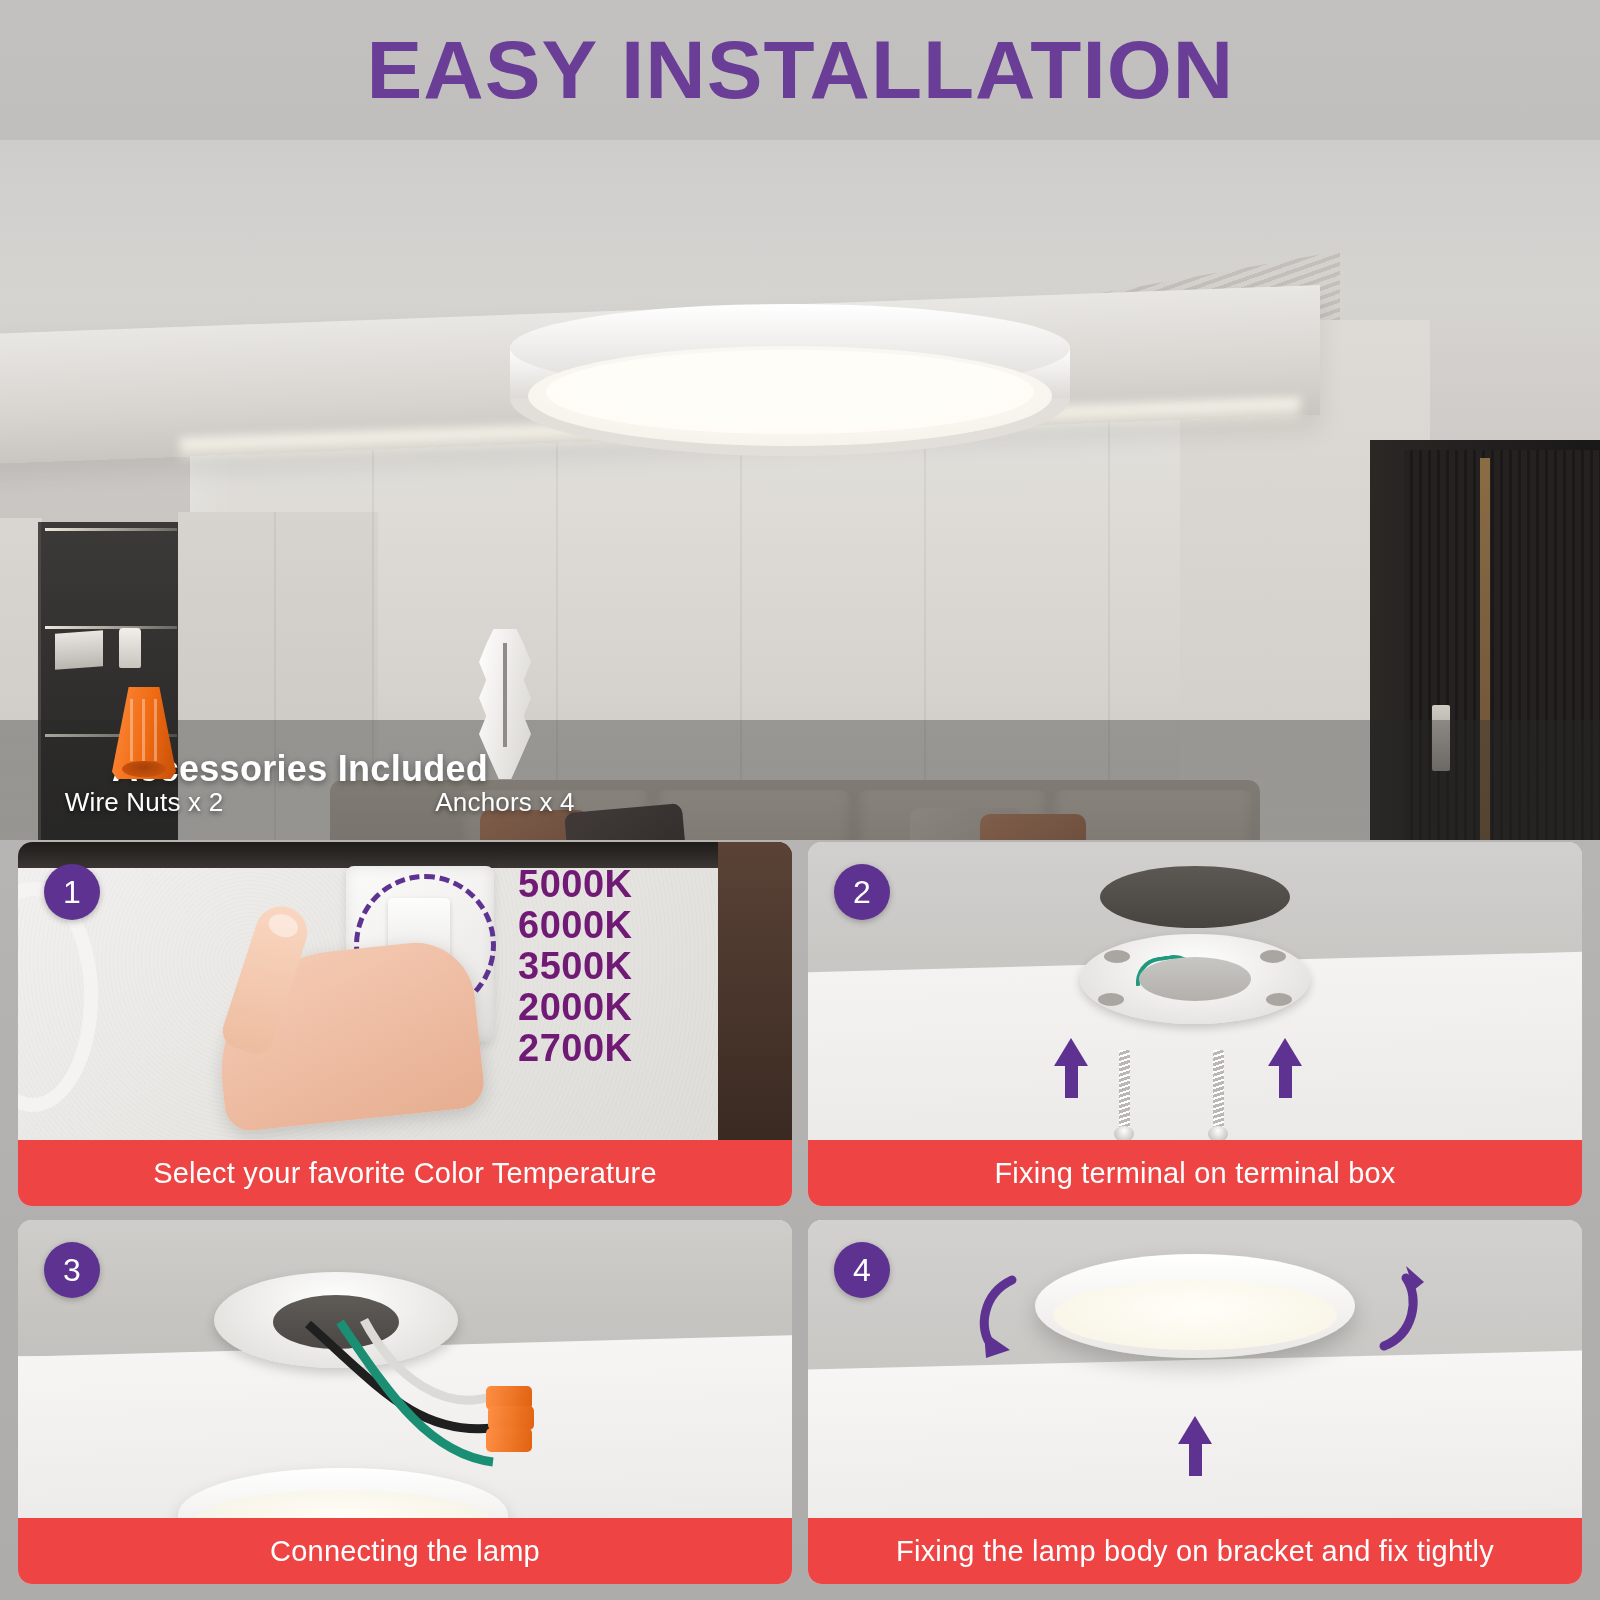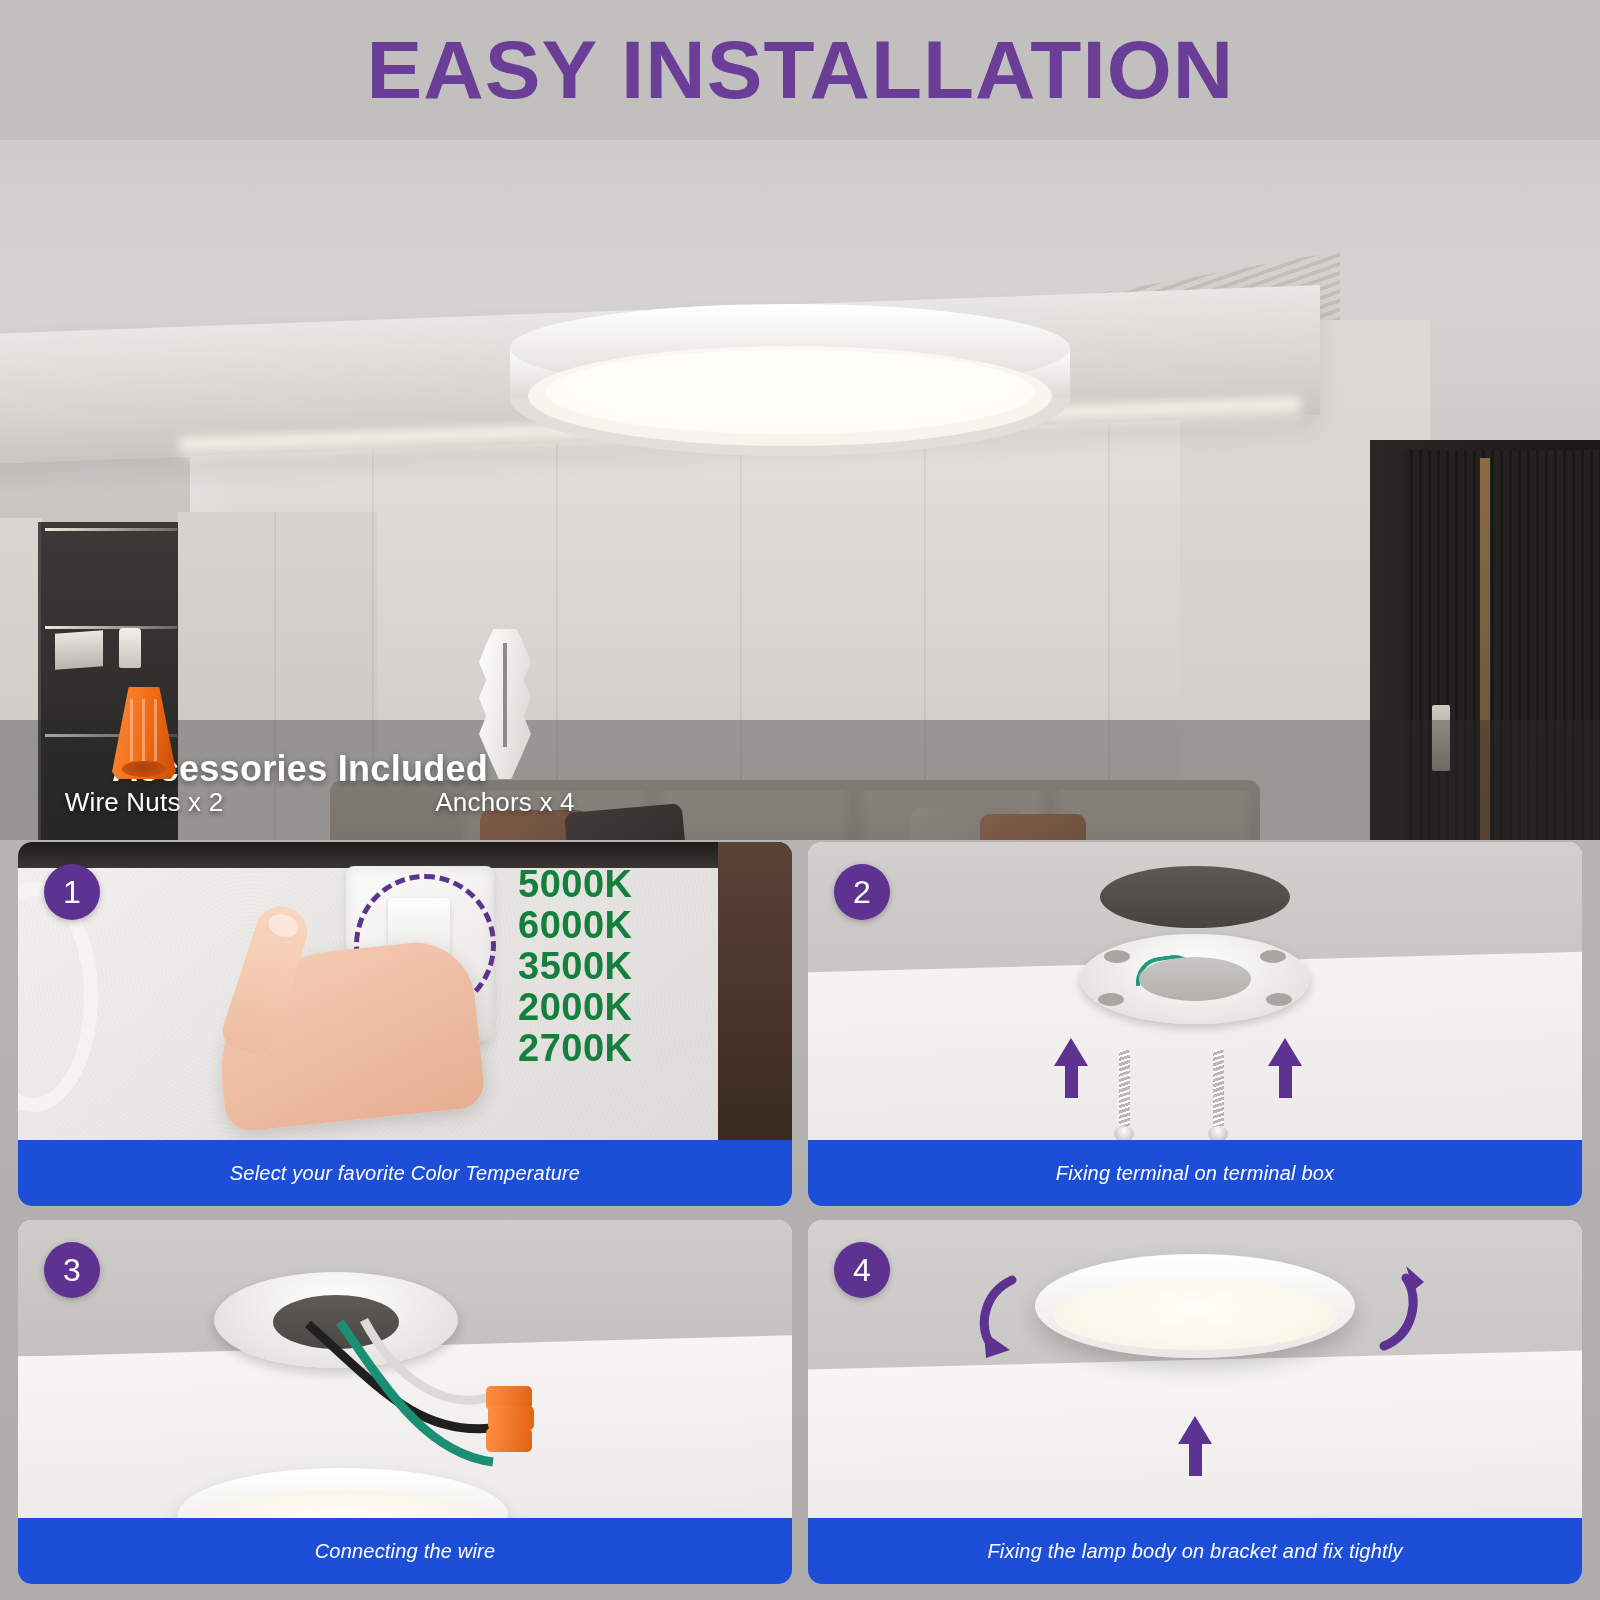--- a/index.html
+++ b/index.html
@@ -124,22 +124,22 @@
     background:#8f8c87; }
 
   
   .grid { position:absolute; left:18px; top:842px; width:1564px; height:742px;
     display:grid; grid-template-columns:1fr 1fr; grid-template-rows:1fr 1fr;
     gap:14px 16px; }
   .panel { position:relative; border-radius:14px; overflow:hidden;
     background:#eceae8; }
   .panel-art { position:absolute; left:0; top:0; right:0; bottom:66px; overflow:hidden; }
   .caption { position:absolute; left:0; right:0; bottom:0; height:66px;
-    background:#1d4ed8; color:#fff; display:flex; align-items:center;
-    justify-content:center; font-size:20px; letter-spacing:.2px;font-style:italic; }
+    background:#ef4444; color:#fff; display:flex; align-items:center;
+    justify-content:center; font-size:29px; letter-spacing:.2px; }
   .badge { position:absolute; left:26px; top:22px; width:56px; height:56px;
     border-radius:50%; background:#5e3291; color:#fff; font-size:32px;
     display:flex; align-items:center; justify-content:center; z-index:6;
     box-shadow:0 2px 6px rgba(0,0,0,.25); }
 
   
   .p1-wall { position:absolute; inset:0;
     background:linear-gradient(140deg,#f2f1ef,#e6e4e1 55%,#dddbd8); }
   .p1-wall::after { content:""; position:absolute; inset:0; opacity:.35;
     background:repeating-radial-gradient(circle at 30% 40%,rgba(0,0,0,.05) 0 1px,transparent 1px 4px); }
@@ -161,21 +161,21 @@
     background:linear-gradient(160deg,#f6cdb6,#e6ae91);
     border-radius:120px 60px 26px 26px; transform:rotate(-6deg);
     box-shadow:0 6px 18px rgba(0,0,0,.15); }
   .finger { position:absolute; left:222px; top:62px; width:52px; height:150px;
     background:linear-gradient(170deg,#fad7c2,#edbc9f); border-radius:26px 26px 18px 18px;
     transform:rotate(18deg); }
   .finger::after { content:""; position:absolute; left:11px; top:8px; width:30px;
     height:22px; border-radius:50%; background:rgba(255,255,255,.45); }
   .temps { position:absolute; left:500px; top:22px; display:flex;
     flex-direction:column; }
-  .temps span { font-size:38px; font-weight:700; color:#15803d;
+  .temps span { font-size:38px; font-weight:700; color:#701a75;
     line-height:1.08; letter-spacing:.5px; }
 
   
   .p2-ceil { position:absolute; left:0; top:0; width:100%; height:132px;
     background:linear-gradient(180deg,#d2d0ce,#c8c6c3); }
   .p2-wall { position:absolute; left:0; top:120px; width:100%; bottom:0;
     background:linear-gradient(180deg,#f4f3f2,#eceae8); transform:skewY(-1.5deg); }
   .junc-plate { position:absolute; left:50%; top:24px; transform:translateX(-50%);
     width:190px; height:62px; border-radius:50%;
     background:linear-gradient(180deg,#5c5955,#47443f); }
@@ -396,21 +396,21 @@
           <path d="M96,4 C128,64 178,96 225,80" stroke="#dcdad6" stroke-width="9" fill="none"></path>
         </svg>
         <div class="nut3" style="left:468px;top:166px"></div>
         <div class="nut3" style="left:470px;top:186px"></div>
         <div class="nut3" style="left:468px;top:208px"></div>
         <div class="lamp3">
           <div class="lamp3-body"></div>
           <div class="lamp3-lens"></div>
         </div>
       </div>
-      <div class="caption">Connecting the wire</div>
+      <div class="caption">Connecting the lamp</div>
     </div>
 
     <div class="panel">
       <div class="badge">4</div>
       <div class="panel-art">
         <div class="p4-ceil"></div>
         <div class="p4-wall"></div>
         <div class="lamp4">
           <div class="lamp4-body"></div>
           <div class="lamp4-lens"></div>

